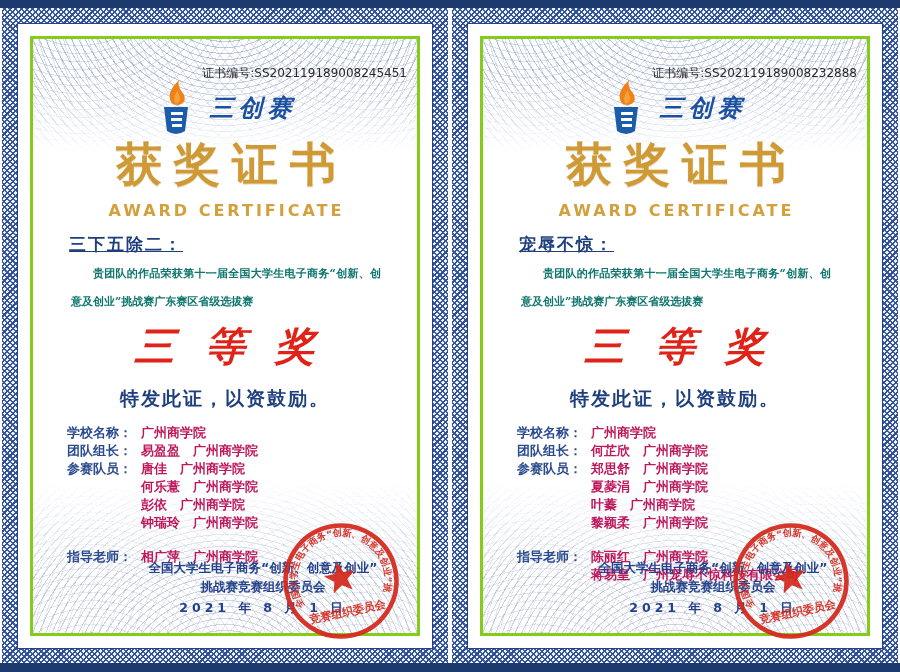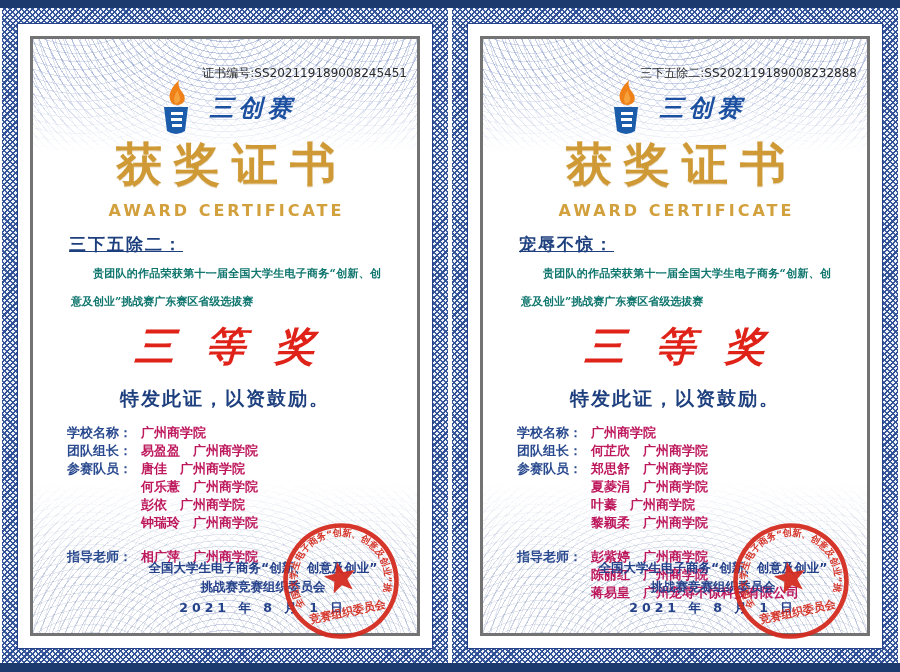--- a/index.html
+++ b/index.html
@@ -15,21 +15,21 @@
     flex:1;position:relative;box-sizing:border-box;padding:15px;
     background:
       repeating-linear-gradient(45deg, rgba(46,79,150,.9) 0 1.5px, rgba(255,255,255,0) 1.5px 4px),
       repeating-linear-gradient(-45deg, #2e4f96 0 1.5px, #eef2f9 1.5px 4px);
   }
   .paper{
     background:#fff;height:100%;box-sizing:border-box;padding:12px;
     border:1px solid #24418a;
   }
   .frame{
-    border:3px solid #737373;height:100%;box-sizing:border-box;
+    border:3px solid #84cc16;height:100%;box-sizing:border-box;
     position:relative;
   }
   .deco-top{
     position:absolute;top:0;left:0;right:0;height:120px;pointer-events:none;
     background:
       repeating-radial-gradient(circle at 50% -70px, rgba(90,115,180,.38) 0 1px, transparent 1px 6px),
       repeating-radial-gradient(circle at 12% -90px, rgba(120,140,195,.26) 0 1px, transparent 1px 8px),
       repeating-radial-gradient(circle at 88% -90px, rgba(120,140,195,.26) 0 1px, transparent 1px 8px);
     -webkit-mask-image:linear-gradient(180deg,#000 30%,transparent 95%);
     mask-image:linear-gradient(180deg,#000 30%,transparent 95%);
@@ -186,21 +186,21 @@
       </div>
     </div>
   </div>
 
   <div class="cert">
     <div class="paper">
       <div class="frame">
         <div class="deco-top"></div>
         <div class="deco-bottom"></div>
 
-        <div class="cert-no">三下五除二:SS202119189008232888</div>
+        <div class="cert-no">证书编号:SS202119189008232888</div>
 
         <div class="logo-row">
           <svg width="44" height="58" viewBox="0 0 44 58">
             <path d="M17,23 C13,15 18,8 25,1 C23,9 28,12 30,16 C32,21 30,25 24,26 C20,26 18,25 17,23 Z" fill="#f08018"></path>
             <path d="M21,24 C19,19 21,15 24,11 C24,16 27,18 26,21 C25,24 22,25 21,24 Z" fill="#f6a23c"></path>
             <path d="M10,28 L34,28 L31,52 Q22,58 13,52 Z" fill="#1b5cab"></path>
             <rect x="17" y="33" width="12" height="3" fill="#ffffff"></rect>
             <rect x="17" y="39" width="11" height="3" fill="#ffffff"></rect>
             <rect x="18" y="45" width="10" height="3" fill="#ffffff"></rect>
           </svg>
@@ -234,21 +234,20 @@
             <div class="info-values">
               <div class="info-value">郑思舒　广州商学院</div>
               <div class="info-value">夏菱涓　广州商学院</div>
               <div class="info-value">叶蓁　广州商学院</div>
               <div class="info-value">黎颖柔　广州商学院</div>
             </div>
           </div>
           <div class="info-group advisor">
             <div class="info-label">指导老师：</div>
             <div class="info-values">
-              <div class="info-value">彭紫婷　广州商学院</div>
               <div class="info-value">陈丽红　广州商学院</div>
               <div class="info-value">蒋易皇　广州宠辱不惊科技有限公司</div>
             </div>
           </div>
         </div>
 
         <div class="footer">
           <div>全国大学生电子商务“创新、创意及创业”</div>
           <div>挑战赛竞赛组织委员会</div>
           <div class="date">2021 年 8 月 1 日</div>

